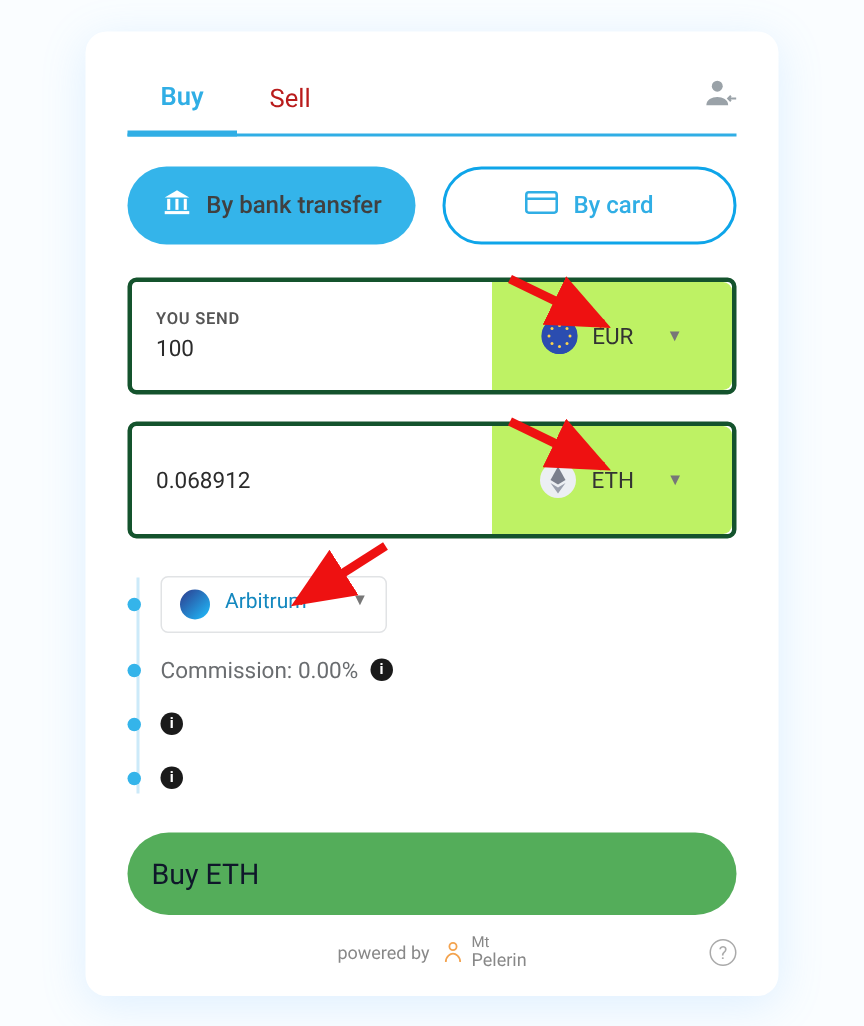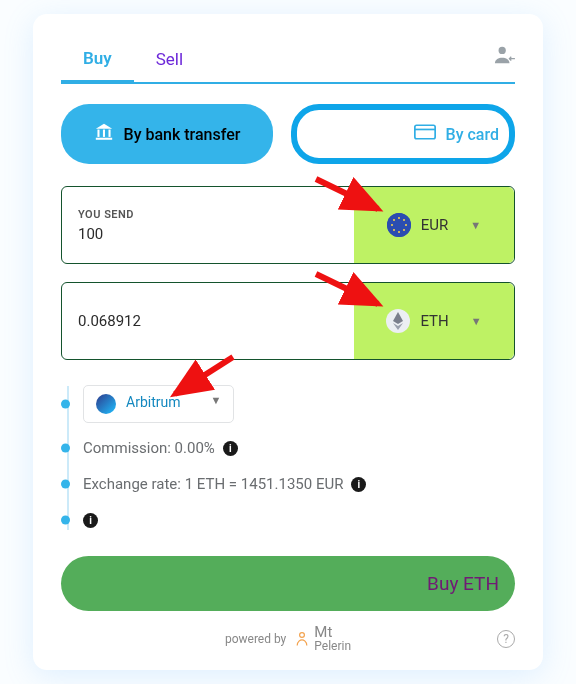--- a/index.html
+++ b/index.html
@@ -7,38 +7,38 @@
       font-family: -apple-system, BlinkMacSystemFont, "Segoe UI", Roboto, Arial, sans-serif;
       background: #fafdff;
       width: 576px;
       height: 684px;
       display: flex;
       align-items: center;
       justify-content: center;
       position: relative;
     }
     .card {
-      width: 510px;
+      width: 462px;
       background: #fff;
       border-radius: 14px;
       box-shadow: 0 6px 30px rgba(100, 180, 255, 0.18);
       padding: 24px 28px 18px 28px;
       position: relative;
     }
     .topbar {
       display: flex;
       align-items: center;
       border-bottom: 2px solid #30aee5;
       position: relative;
       margin-bottom: 20px;
     }
     .tab {
       font-size: 17px;
       padding: 10px 22px 12px 22px;
-      color: #6d28d9;
+      color: #b91c1c;
       cursor: pointer;
     }
     .tab.active {
       color: #30aee5;
       font-weight: 600;
       border-bottom: 4px solid #30aee5;
       margin-bottom: -2px;
     }
     .user-icon {
       margin-left: auto;
@@ -56,24 +56,24 @@
       display: flex;
       align-items: center;
       justify-content: center;
       gap: 10px;
       border-radius: 28px;
       padding: 14px 10px;
       font-size: 16px;
       font-weight: 500;
       cursor: pointer;
     }
-    .pill-primary { background: #34b4ea; color: #000000; }
-    .pill-outline { background: #fff; color: #30aee5; border: 6px solid #0ea5e9; justify-content: flex-end; }
+    .pill-primary { background: #34b4ea; color: #404040; }
+    .pill-outline { background: #fff; color: #30aee5; border: 2px solid #0ea5e9; }
     .field-box {
-      border: 1px solid #14532d;
+      border: 3px solid #14532d;
       border-radius: 6px;
       display: flex;
       align-items: stretch;
       margin-bottom: 18px;
       height: 78px;
       position: relative;
     }
     .field-left { flex: 1; padding: 12px 16px; display: flex; flex-direction: column; justify-content: center; }
     .field-label { font-size: 11px; letter-spacing: 0.5px; color: #555; font-weight: 600; margin-bottom: 4px; }
     .field-value { font-size: 15px; color: #2b2b2b; }
@@ -152,25 +152,25 @@
       font-size: 10px;
       font-weight: bold;
       align-items: center;
       justify-content: center;
       cursor: pointer;
     }
     .buy-btn {
       width: 100%;
       margin-top: 18px;
       background: #54ad5a;
-      color: #701a75;
+      color: #0f172a;
       border-radius: 30px;
       padding: 16px;
       font-size: 19px;
-      text-align: right;
+      text-align: left;
       cursor: pointer;
       font-weight: 400;
     }
     .footer {
       margin-top: 14px;
       display: flex;
       align-items: center;
       justify-content: center;
       gap: 8px;
       color: #888;
@@ -296,39 +296,38 @@
         <span class="net-icon"></span>
         <span>Arbitrum</span>
         <span class="chev-down" style="margin-left:20px;">▼</span>
       </div>
     </div>
     <div class="trow">
       <span>Commission: 0.00%</span>
       <span class="info-dot">i</span>
     </div>
     <div class="trow">
-      <span>Exchange rate: 1 ETH = 1451.1350 EUR</span>
       <span class="info-dot">i</span>
     </div>
     <div class="trow">
       <span class="info-dot">i</span>
     </div>
   </div>
 
   <div class="buy-btn">Buy ETH</div>
 
   <div class="footer">
     <span>powered by</span>
     <span class="pelerin-mark">
       <svg class="pelerin-logo" viewBox="0 0 20 20">
         <circle cx="10" cy="5" r="3" fill="none" stroke="#f3a34f" stroke-width="1.5"></circle>
         <path d="M4 18c0-5 4-7 6-7s6 2 6 7" fill="none" stroke="#f3a34f" stroke-width="1.5"></path>
       </svg>
       <span style="line-height:1;">
-        <div style="font-size:15px;">Mt</div>
+        <div style="font-size:10px;">Mt</div>
         <div style="font-size:12px;">Pelerin</div>
       </span>
     </span>
     <div class="help-icon">?</div>
   </div>
 
   <svg class="arrow" style="left:275px; top:155px;" width="90" height="50">
     <defs>
         <marker id="ah1" markerWidth="8" markerHeight="8" refX="6" refY="3" orient="auto">
           <path d="M0,0 L7,3 L0,6 Z" fill="#e11"></path>

